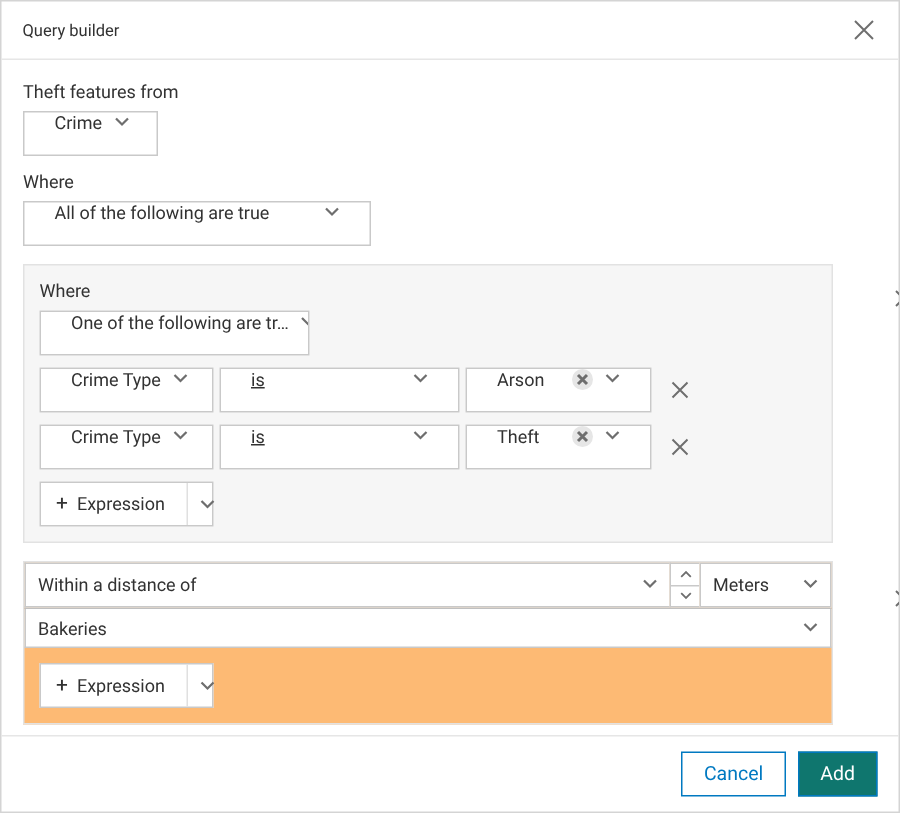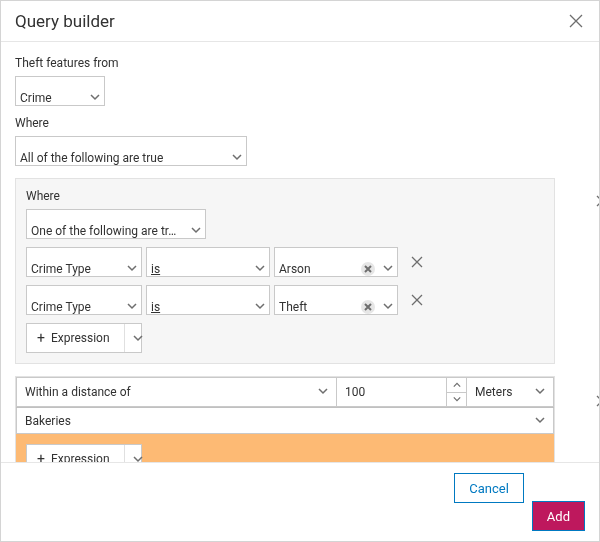--- a/index.html
+++ b/index.html
@@ -20,21 +20,21 @@
       flex-direction: column;
     }
     .dialog-header {
       display: flex;
       justify-content: space-between;
       align-items: center;
       padding: 10px 14px;
       border-bottom: 1px solid #e6e6e6;
     }
     .dialog-title {
-      font-size: 17px;
+      font-size: 11px;
       font-weight: 400;
       color: #323232;
     }
     .close-x {
       width: 18px;
       height: 18px;
       cursor: pointer;
       stroke: #6e6e6e;
       stroke-width: 1.3;
     }
@@ -44,26 +44,26 @@
       overflow: auto;
     }
     .field-label {
       font-size: 12px;
       color: #323232;
       margin-bottom: 6px;
       margin-top: 2px;
     }
     .select {
       display: flex;
-      align-items: flex-end;
+      align-items: flex-start;
       justify-content: space-between;
       border: 1px solid #c9c9c9;
       background: #fff;
       height: 30px;
-      padding: 0 4px;
+      padding: 0 20px;
       cursor: pointer;
       color: #323232;
       font-size: 12px;
       min-width: 0;
       white-space: nowrap;
       overflow: hidden;
     }
     .select .caret { margin-left: 8px; flex-shrink: 0; }
     .caret svg { width: 10px; height: 10px; stroke: #6e6e6e; stroke-width: 1.5; fill: none; }
     .group {
@@ -89,21 +89,21 @@
       stroke-width: 1.3;
     }
     .expr-row {
       display: flex;
       align-items: center;
       gap: 4px;
       margin-top: 8px;
     }
     .expr-row .select { height: 30px; }
     .field-select { width: 116px; }
-    .op-select { width: 124px; text-decoration: underline; }
+    .op-select { width: 160px; text-decoration: underline; }
     .val-select { width: 124px; position: relative; }
     .val-select .selected { flex: 1; overflow: hidden; text-overflow: ellipsis; }
     .clear-x {
       width: 14px; height: 14px;
       border-radius: 50%;
       background: #e6e6e6;
       display: inline-flex;
       align-items: center;
       justify-content: center;
       margin-left: 6px;
@@ -211,21 +211,21 @@
     .footer-btn {
       height: 30px;
       padding: 0 14px;
       font-size: 13px;
       border: 1px solid #0079c1;
       cursor: pointer;
       display: inline-flex;
       align-items: center;
     }
     .footer-btn.cancel { background: #fff; color: #0079c1; text-align: center; }
-    .footer-btn.add { background: #be185d; color: #fff; margin-top: 28px; }
+    .footer-btn.add { background: #0f766e; color: #fff; }
     .mt8 { margin-top: 8px; }
     .inner-pad { padding: 10px; }
     .group-with-remove { position: relative; padding-right: 30px; }
   </style>
 </head>
 <body>
 
 <div class="dialog">
 
   <div class="dialog-header">
@@ -338,23 +338,20 @@
 
     <div class="group-with-remove">
       <div class="spatial-block">
         <div class="spatial-row1">
           <div class="spatial-op">
             <span>Within a distance of</span>
             <span class="caret"><svg viewBox="0 0 10 10">
                   <path d="M1 3 L5 7 L9 3"></path>
                 </svg></span>
           </div>
-          <div class="distance-input">
-            <span>100</span>
-          </div>
           <div class="stepper">
             <div>
                 <svg viewBox="0 0 10 10">
                   <path d="M1 7 L5 3 L9 7"></path>
                 </svg>
               </div>
             <div>
                 <svg viewBox="0 0 10 10">
                   <path d="M1 3 L5 7 L9 3"></path>
                 </svg>

